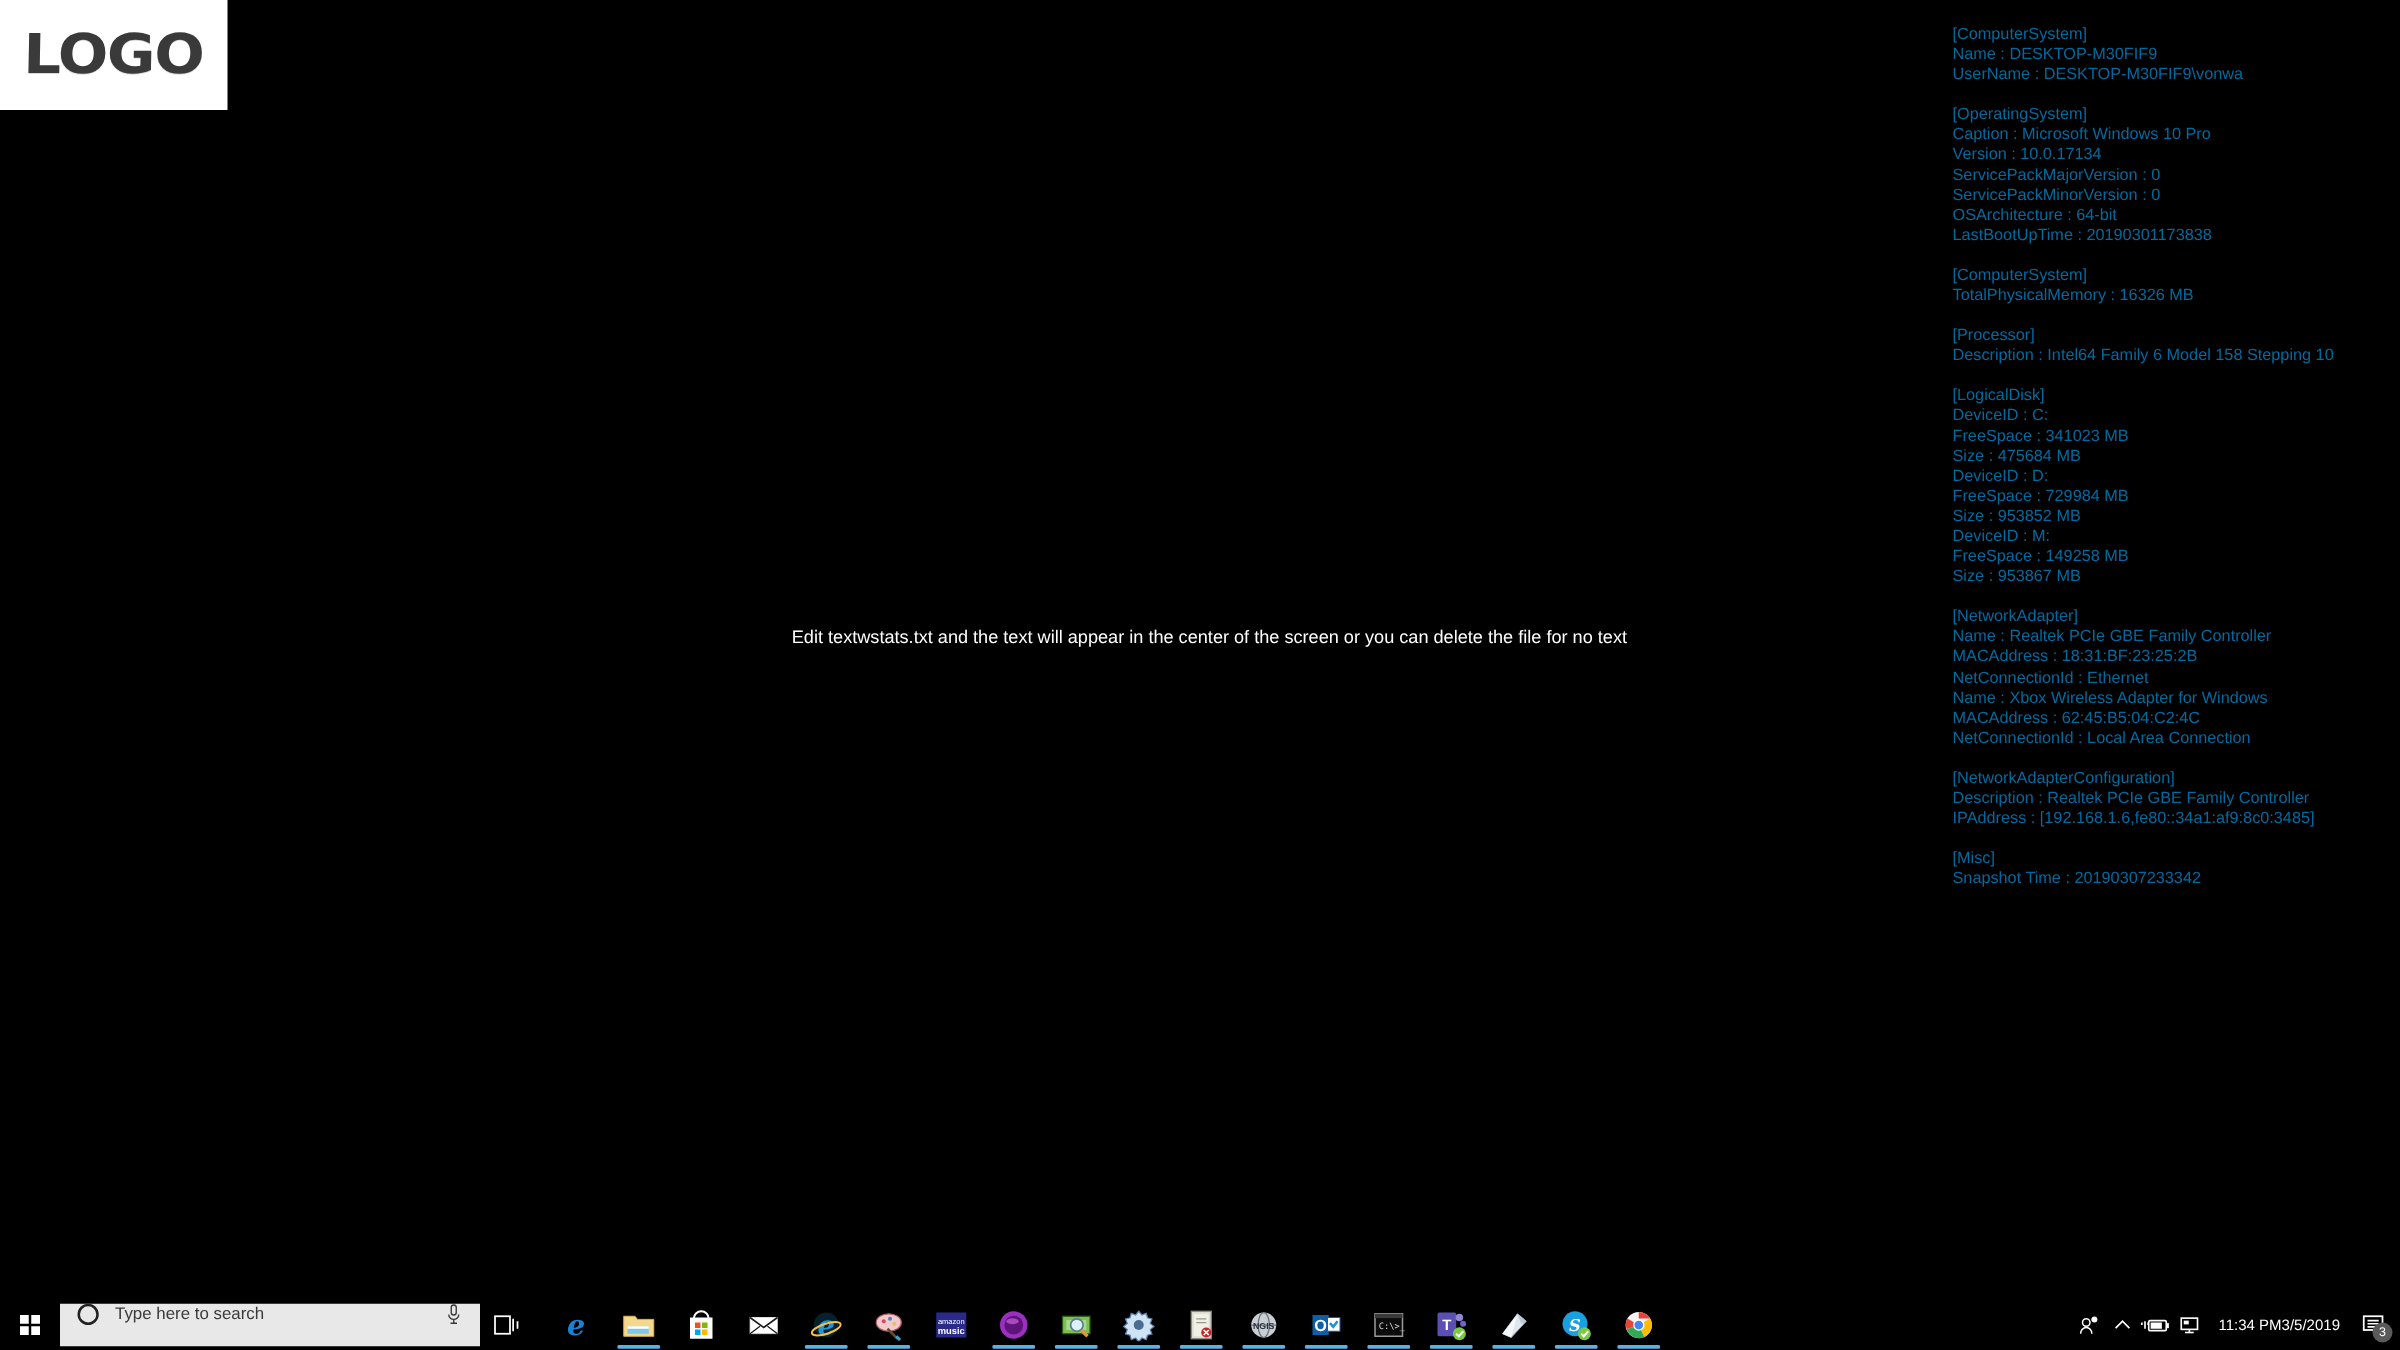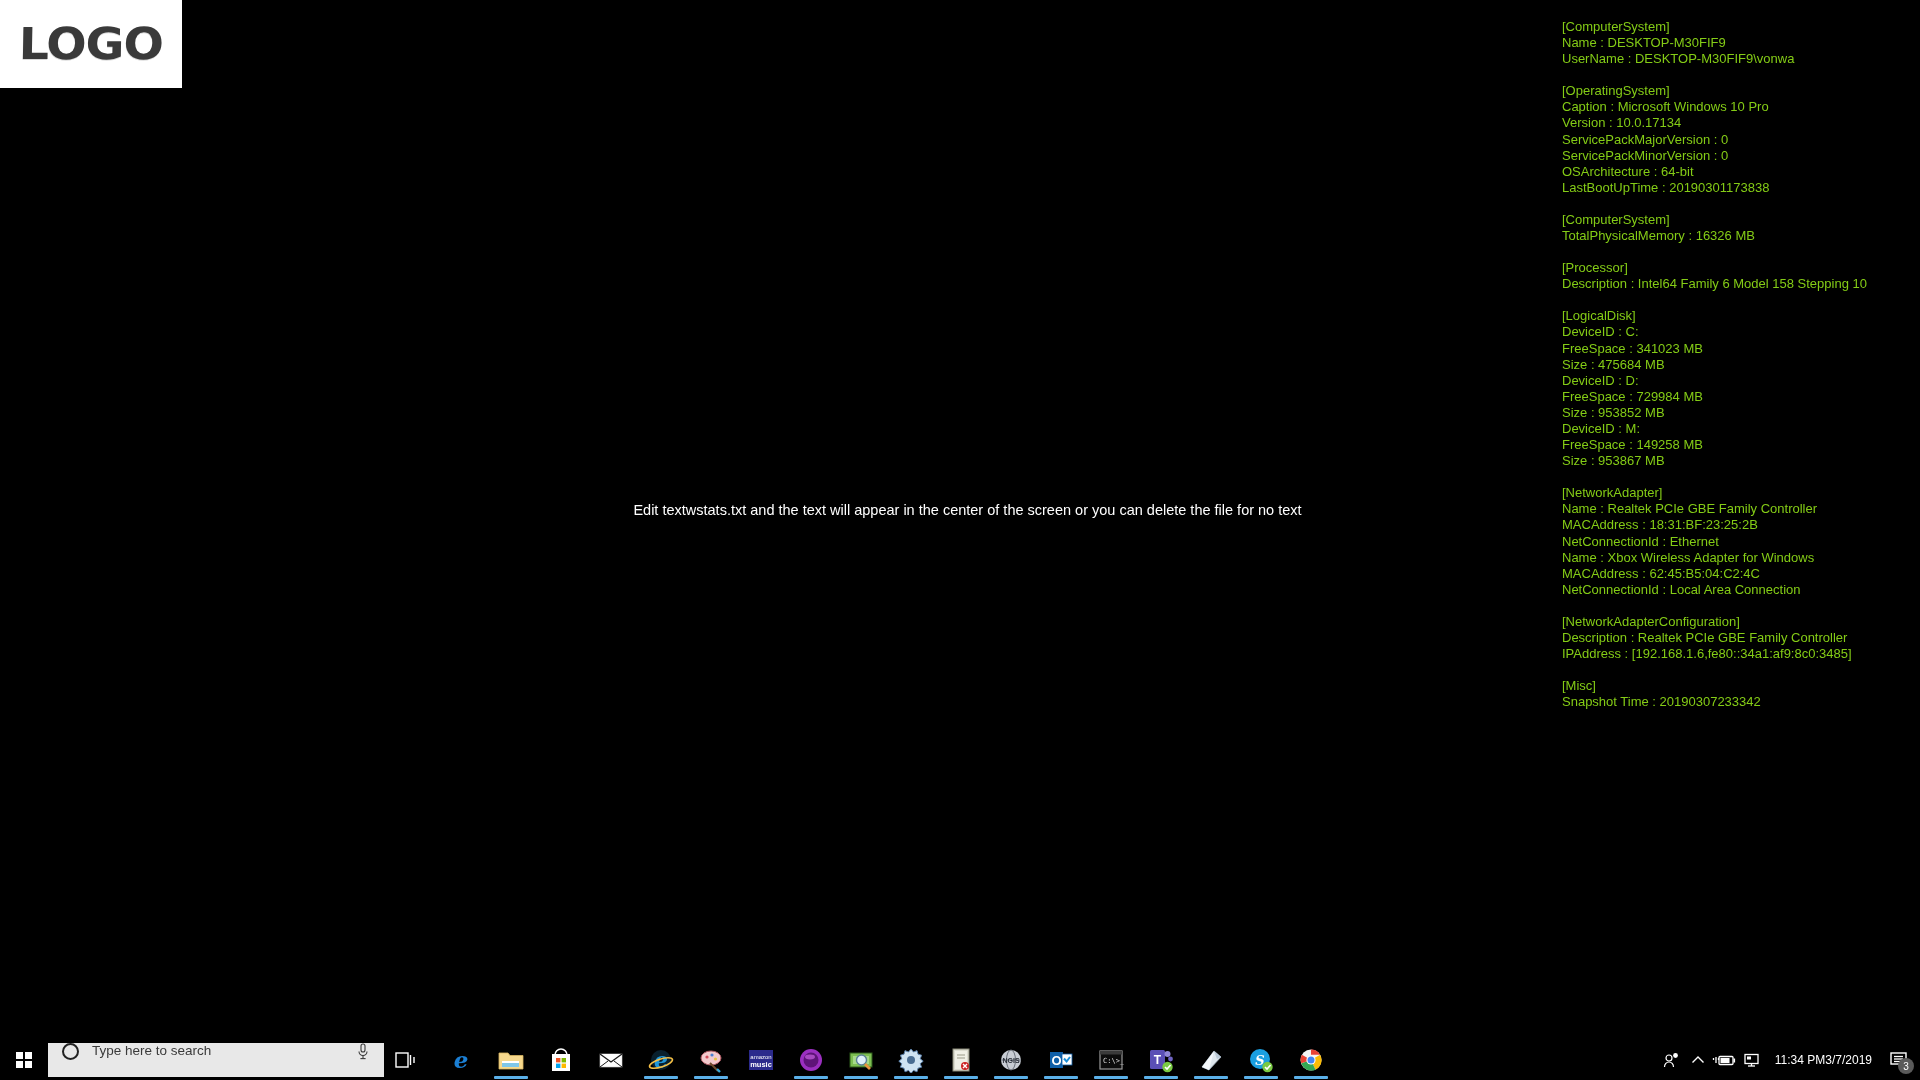--- a/index.html
+++ b/index.html
@@ -29,21 +29,21 @@
     position:absolute; left:0; right:0; top:500px;
     text-align:center; color:#ffffff;
     font-size:14.5px; line-height:1.45;
   }
   #center-text .line { display:block;padding-left:15px; }
   #center-text .line2 { margin-top:24px; }
 
   
   #info-panel {
     position:absolute; left:1562px; top:19px; width:356px;
-    color:#84cc16; font-size:13px; line-height:16.1px;
+    color:#0369a1; font-size:13px; line-height:16.1px;
     white-space:pre;
   }
   #info-panel .sect { margin-bottom:16px; }
   #info-panel .row { display:block; }
 
   
   #taskbar {
     position:absolute; left:0; bottom:0; width:1920px; height:40px;
     background:#000000; display:flex; align-items:center;
   }
@@ -367,21 +367,21 @@
         <svg width="20" height="16" viewBox="0 0 20 16">
           <rect x="5" y="2.5" width="13" height="9" fill="none" stroke="#fff" stroke-width="1.3"></rect>
           <line x1="11.5" y1="11.5" x2="11.5" y2="14" stroke="#fff" stroke-width="1.3"></line>
           <line x1="8" y1="14" x2="15" y2="14" stroke="#fff" stroke-width="1.3"></line>
           <rect x="7" y="4.5" width="4" height="3" fill="#fff"></rect>
         </svg>
       </div>
 
       <div id="tray-clock">
         <span>11:34 PM</span>
-        <span>3/7/2019</span>
+        <span>3/5/2019</span>
       </div>
 
       <div id="tray-notify">
         <svg width="20" height="18" viewBox="0 0 20 18">
           <rect x="2" y="2" width="15" height="11" fill="none" stroke="#fff" stroke-width="1.4"></rect>
           <line x1="5" y1="5.5" x2="14" y2="5.5" stroke="#fff" stroke-width="1.3"></line>
           <line x1="5" y1="8" x2="14" y2="8" stroke="#fff" stroke-width="1.3"></line>
           <line x1="5" y1="10.5" x2="11" y2="10.5" stroke="#fff" stroke-width="1.3"></line>
         </svg>
         <span id="notify-badge">3</span>

